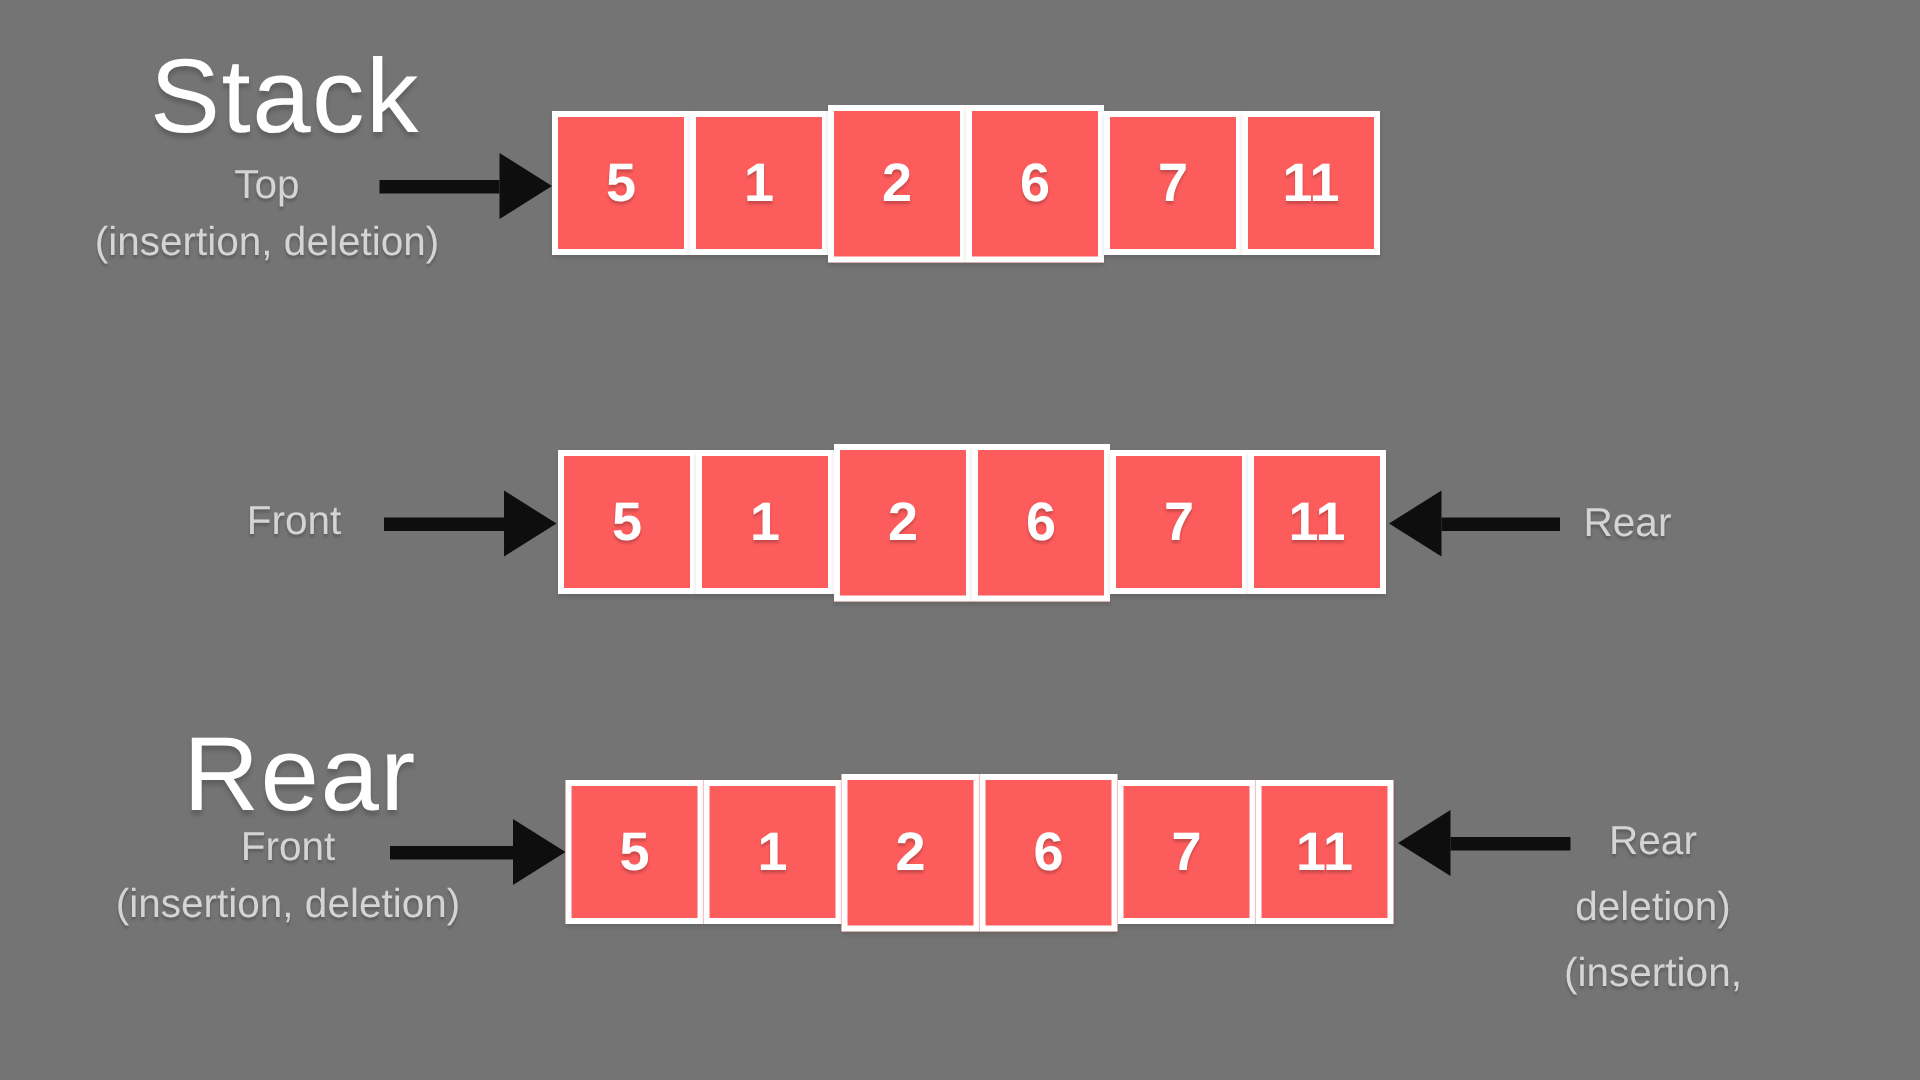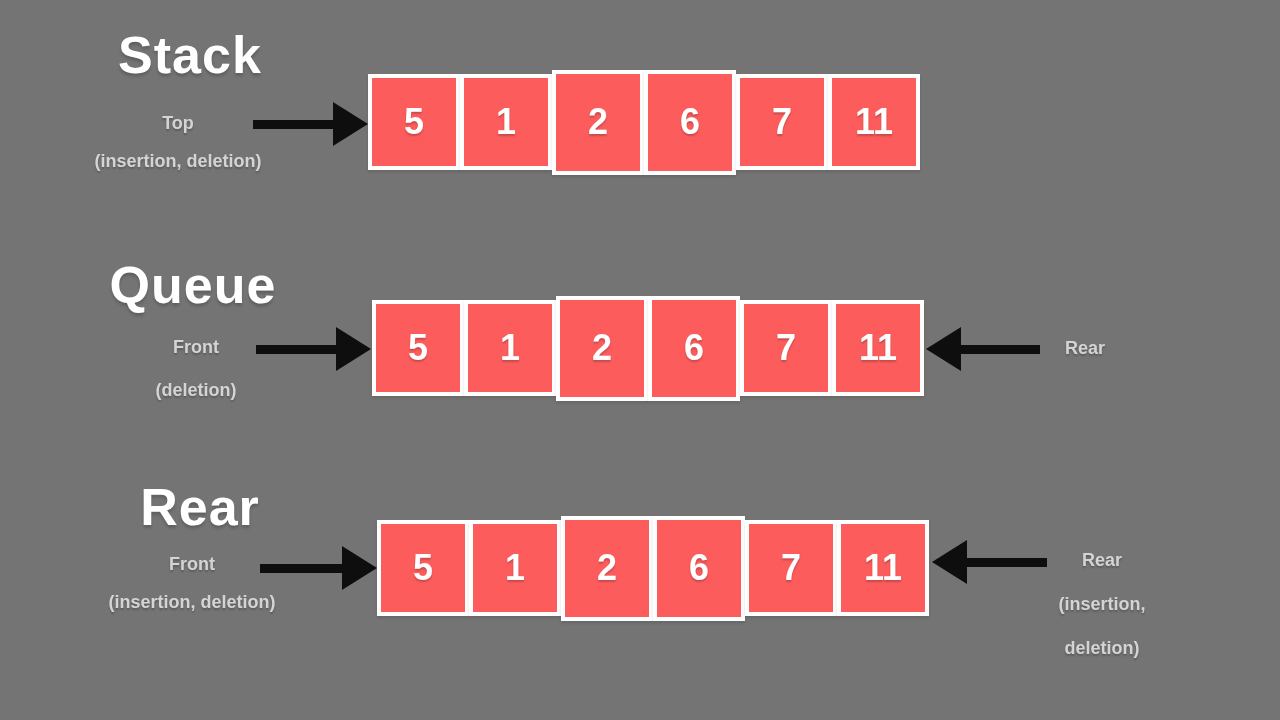--- a/index.html
+++ b/index.html
@@ -8,38 +8,38 @@
     width: 1280px;
     height: 720px;
     background: var(--background, #747474);
     overflow: hidden;
     font-family: "Liberation Sans", sans-serif;
   }
 
   .title {
     position: absolute;
     transform: translateX(-50%);
-    font-size: 52px;
-    font-weight: bold;
+    font-size: 70px;
+    font-weight: normal;
     letter-spacing: 1px;
     color: var(--title_text, #ffffff);
     text-shadow: 0 3px 3px rgba(0,0,0,0.18);
     white-space: nowrap;
     line-height: 1.05;
   }
   #stack-title { left: 190px; top: 28px; }
   #queue-title { left: 193px; top: 258px; }
   #deque-title { left: 200px; top: 480px; }
 
   .label {
     position: absolute;
     transform: translateX(-50%);
     text-align: center;
-    font-weight: bold;
-    font-size: 18px;
+    font-weight: normal;
+    font-size: 27px;
     color: var(--label_text, #d4d4d4);
     white-space: nowrap;
     text-shadow: 0 2px 2px rgba(0,0,0,0.22);
   }
   #stack-left-label  { left: 178px;  top: 104px; line-height: 38px; }
   #queue-left-label  { left: 196px;  top: 326px; line-height: 43px; }
   #queue-right-label { left: 1085px; top: 326px; line-height: 44px; }
   #deque-left-label  { left: 192px;  top: 545px; line-height: 38px; }
   #deque-right-label { left: 1102px; top: 538px; line-height: 44px; }
 
@@ -110,24 +110,22 @@
   </div>
   <div class="cells" id="stack-cells">
       <div class="cell">5</div>
       <div class="cell">1</div>
       <div class="cell tall">2</div>
       <div class="cell tall">6</div>
       <div class="cell">7</div>
       <div class="cell">11</div>
     </div>
 
-  <div class="title" id="queue-title">Queue</div>
   <div class="label" id="queue-left-label">
     <div>Front</div>
-    <div>(deletion)</div>
   </div>
   <div class="arrow" id="queue-left-arrow">
     <div class="stem"></div>
     <div class="head-right"></div>
   </div>
   <div class="cells" id="queue-cells">
       <div class="cell">5</div>
       <div class="cell">1</div>
       <div class="cell tall">2</div>
       <div class="cell tall">6</div>
@@ -158,17 +156,17 @@
       <div class="cell tall">6</div>
       <div class="cell">7</div>
       <div class="cell">11</div>
     </div>
   <div class="arrow" id="deque-right-arrow">
     <div class="head-left"></div>
     <div class="stem"></div>
   </div>
   <div class="label" id="deque-right-label">
     <div>Rear</div>
+    <div>deletion)</div>
     <div>(insertion,</div>
-    <div>deletion)</div>
   </div>
 
 </div>
 
 </body></html>

